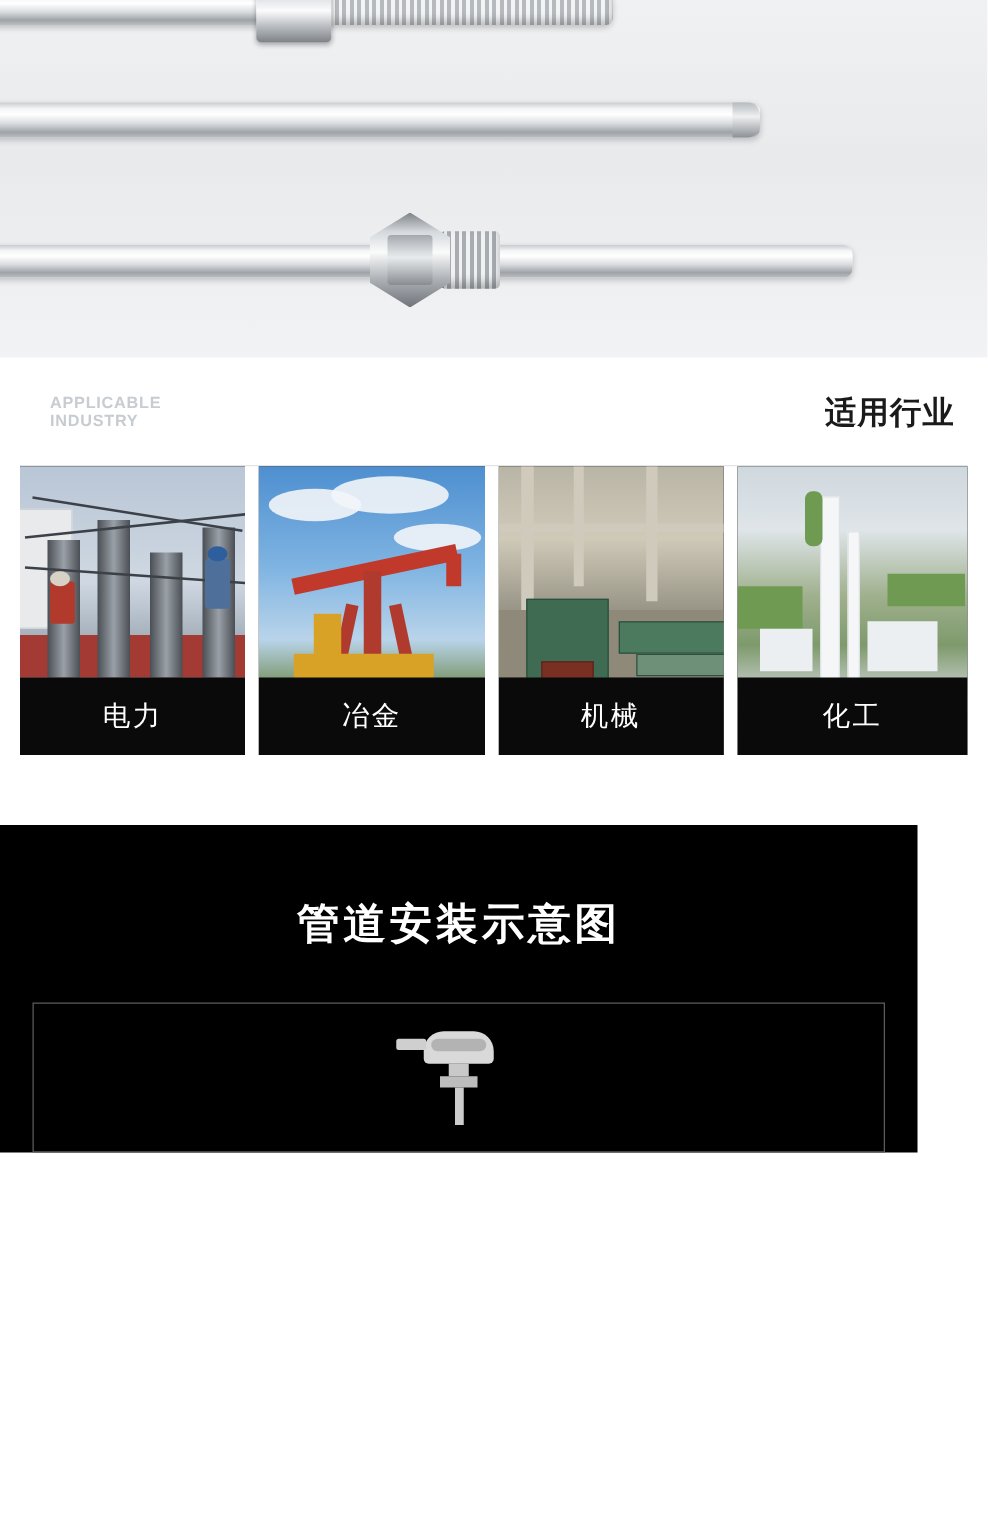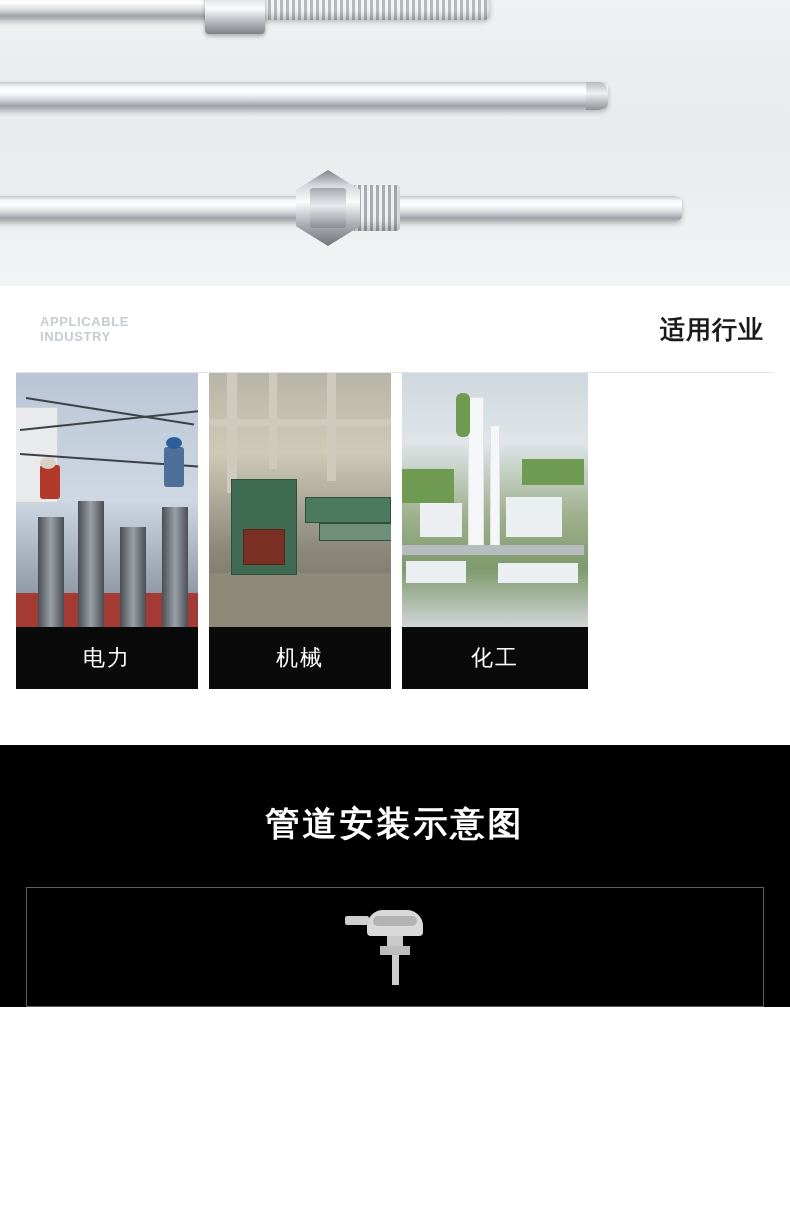--- a/index.html
+++ b/index.html
@@ -114,21 +114,21 @@
 
   
   .cards {
     display: flex;
     gap: 11px;
     padding: 0 2px 56px 2px;
   }
   .card {
     position: relative;
     width: 182px;
-    height: 316px;
+    height: 231px;
     overflow: hidden;
     background: #222;
   }
   .card:last-child { width: 186px; }
   .card-img { position: absolute; inset: 0; overflow: hidden; }
   .card-label {
     position: absolute;
     left: 0; right: 0; bottom: 0;
     height: 62px;
     background: #0a0a0a;
@@ -164,21 +164,21 @@
 
   
   .c4 { background: linear-gradient(180deg,#b9b5a6 0%, #cfc9b8 25%, #8d8a7c 55%, #6e6a5f 80%, #57544b 100%); }
   .c4 .mach { position:absolute; background:#3f6b52; border:1px solid #2d4f3c; }
   .c4 .pipe { position:absolute; background:#cfcabb; }
   .c4 .floor { position:absolute; left:0; right:0; bottom:62px; height:54px; background:#8f897a; }
 
   
   .dark {
     background: #000000;
-    width: 790px;
+    width: 734px;
     padding-top: 56px;
     padding-bottom: 0;
   }
   .dark-title {
     color: #ffffff;
     font-size: 34px;
     font-weight: bold;
     text-align: center;
     letter-spacing: 3px;
     padding-bottom: 40px;
@@ -279,20 +279,36 @@
           <div class="line" style="left:4px;top:80px;width:180px;transform:rotate(4deg);"></div>
           <div class="line" style="left:10px;top:24px;width:170px;transform:rotate(9deg);"></div>
           <div class="worker" style="left:24px;top:92px;width:20px;height:34px;background:#b23a2c;"></div>
           <div class="worker" style="left:24px;top:84px;width:16px;height:12px;background:#d8d2c6;border-radius:50%;"></div>
           <div class="worker" style="left:148px;top:74px;width:20px;height:40px;background:#4d6f99;"></div>
           <div class="worker" style="left:150px;top:64px;width:16px;height:12px;background:#2d5f9e;border-radius:50%;"></div>
         </div>
         <div class="card-label">电力</div>
       </div>
 
+      <div class="card">
+        <div class="card-img c2">
+          <div class="cloud" style="left:8px;top:18px;width:74px;height:26px;"></div>
+          <div class="cloud" style="left:58px;top:8px;width:94px;height:30px;"></div>
+          <div class="cloud" style="left:108px;top:46px;width:70px;height:22px;"></div>
+          <div class="jack-beam" style="left:26px;top:76px;width:134px;height:13px;transform:rotate(-12deg);"></div>
+          <div class="jack-post" style="left:84px;top:84px;width:14px;height:100px;"></div>
+          <div class="jack-post" style="left:62px;top:110px;width:10px;height:76px;transform:rotate(12deg);"></div>
+          <div class="jack-post" style="left:112px;top:110px;width:10px;height:76px;transform:rotate(-12deg);"></div>
+          <div class="jack-yellow" style="left:28px;top:150px;width:112px;height:20px;"></div>
+          <div class="jack-yellow" style="left:44px;top:118px;width:22px;height:38px;"></div>
+          <div class="jack-beam" style="left:150px;top:70px;width:12px;height:26px;"></div>
+          <div class="jack-yellow" style="left:22px;top:176px;width:140px;height:14px;"></div>
+        </div>
+        <div class="card-label">冶金</div>
+      </div>
 
       <div class="card">
         <div class="card-img c4">
           <div class="pipe" style="left:18px;top:0;width:10px;height:120px;"></div>
           <div class="pipe" style="left:60px;top:0;width:8px;height:96px;"></div>
           <div class="pipe" style="left:118px;top:0;width:9px;height:108px;"></div>
           <div class="pipe" style="left:0;top:46px;width:186px;height:7px;"></div>
           <div class="floor"></div>
           <div class="mach" style="left:22px;top:106px;width:66px;height:96px;"></div>
           <div class="mach" style="left:34px;top:156px;width:42px;height:36px;background:#7a2f23;border-color:#5d231a;"></div>

